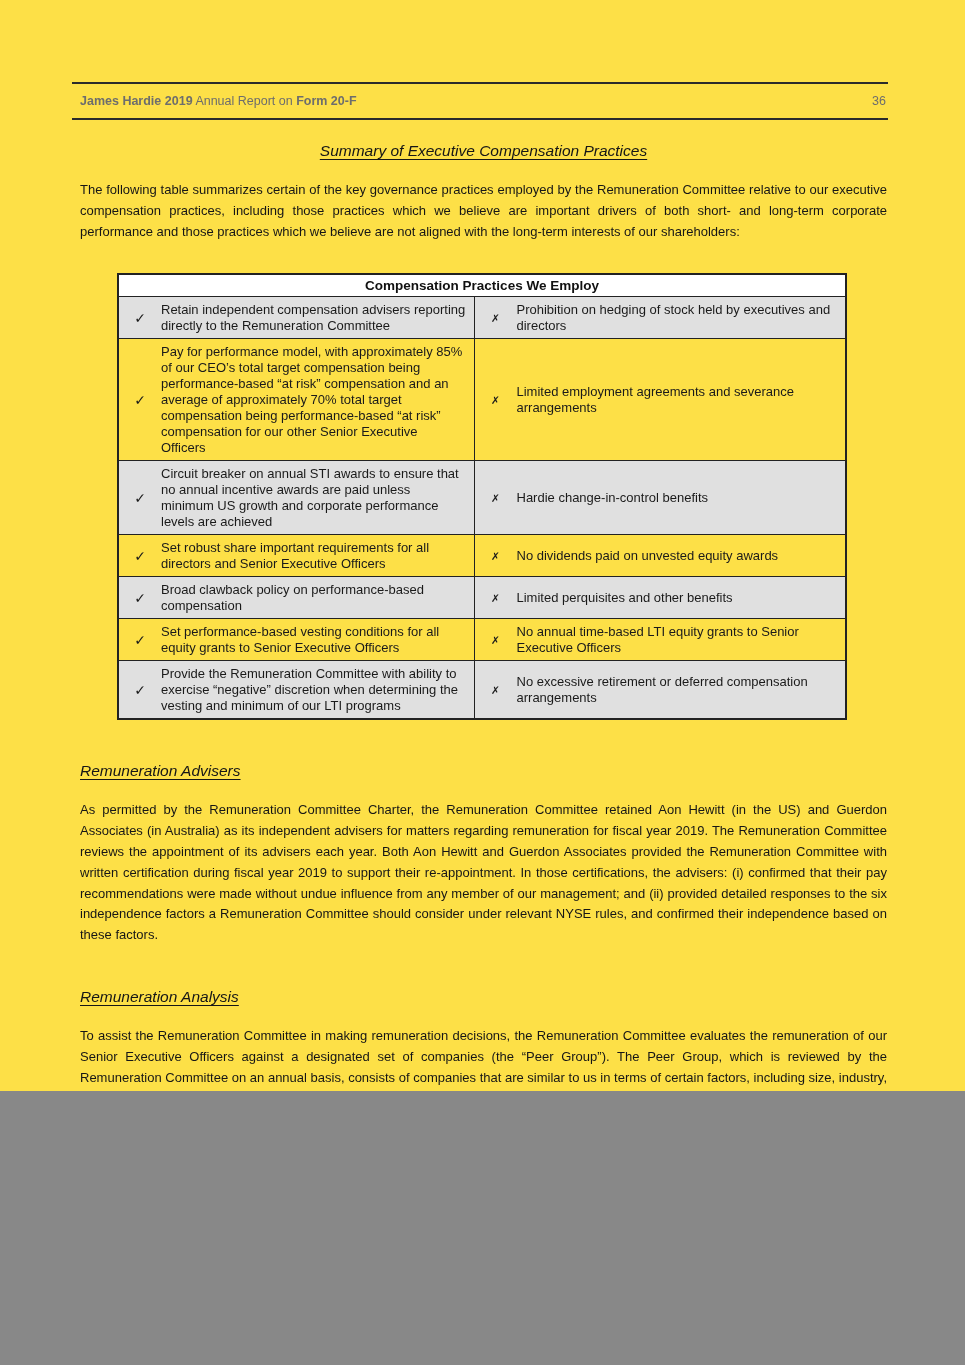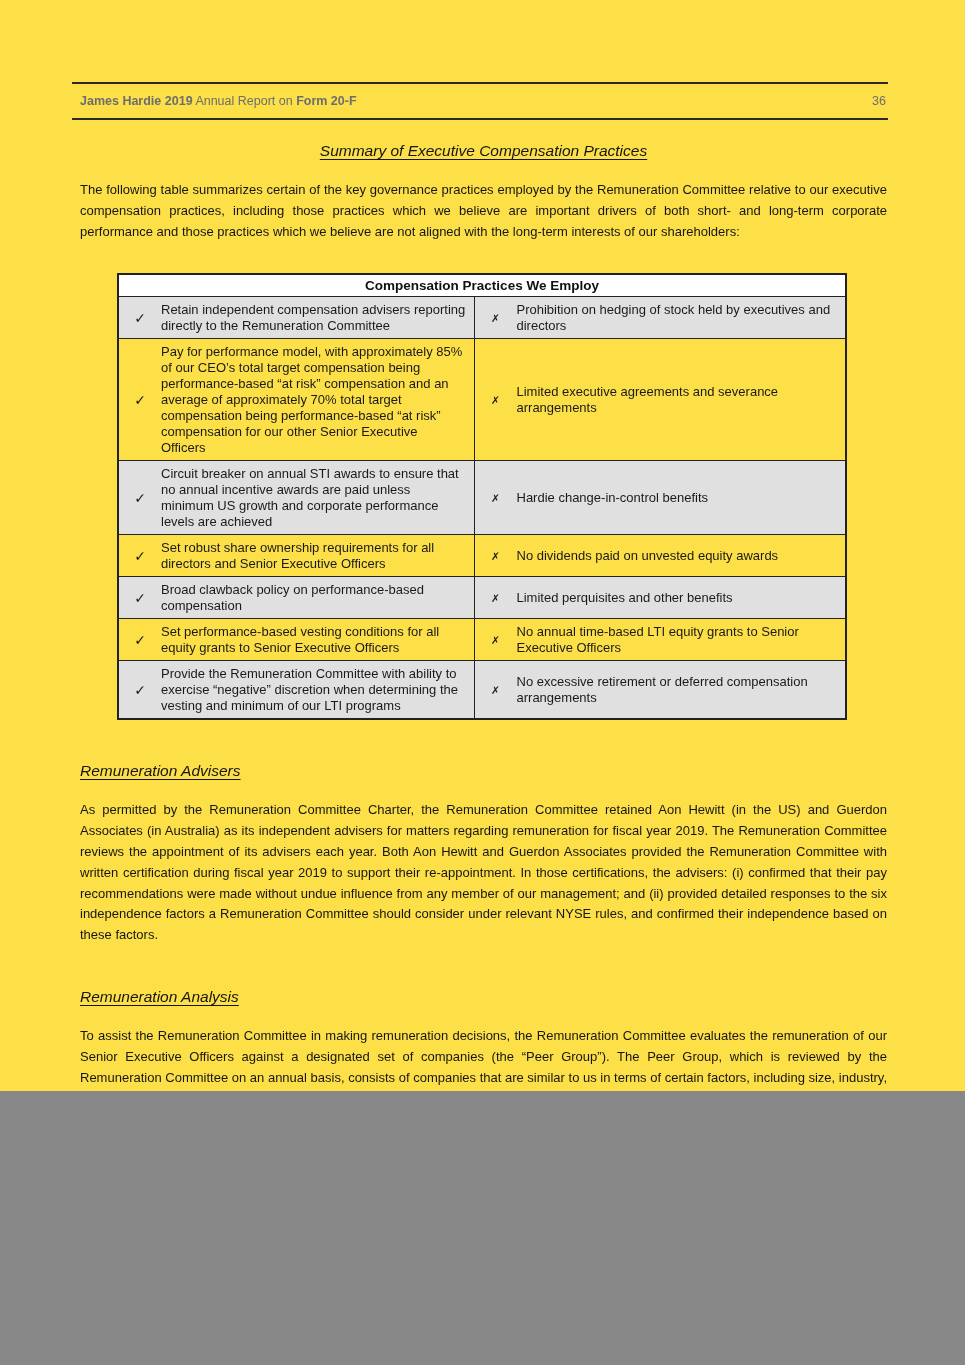--- a/index.html
+++ b/index.html
@@ -128,21 +128,21 @@
           <tr>
             <td>
               <div class="cellflex">
                 <span class="mark check">✓</span>
                 <div class="celltxt">Pay for performance model, with approximately 85% of our CEO’s total target compensation being performance-based “at risk” compensation and an average of approximately 70% total target compensation being performance-based “at risk” compensation for our other Senior Executive Officers</div>
               </div>
             </td>
             <td>
               <div class="cellflex">
                 <span class="mark cross">✗</span>
-                <div class="celltxt">Limited executive agreements and severance arrangements</div>
+                <div class="celltxt">Limited employment agreements and severance arrangements</div>
               </div>
             </td>
           </tr>
           <tr class="shaded">
             <td>
               <div class="cellflex">
                 <span class="mark check">✓</span>
                 <div class="celltxt">Circuit breaker on annual STI awards to ensure that no annual incentive awards are paid unless minimum US growth and corporate performance levels are achieved</div>
               </div>
             </td>
@@ -150,21 +150,21 @@
               <div class="cellflex">
                 <span class="mark cross">✗</span>
                 <div class="celltxt">Hardie change-in-control benefits</div>
               </div>
             </td>
           </tr>
           <tr>
             <td>
               <div class="cellflex">
                 <span class="mark check">✓</span>
-                <div class="celltxt">Set robust share ownership requirements for all directors and Senior Executive Officers</div>
+                <div class="celltxt">Set robust share important requirements for all directors and Senior Executive Officers</div>
               </div>
             </td>
             <td>
               <div class="cellflex">
                 <span class="mark cross">✗</span>
                 <div class="celltxt">No dividends paid on unvested equity awards</div>
               </div>
             </td>
           </tr>
           <tr class="shaded">

